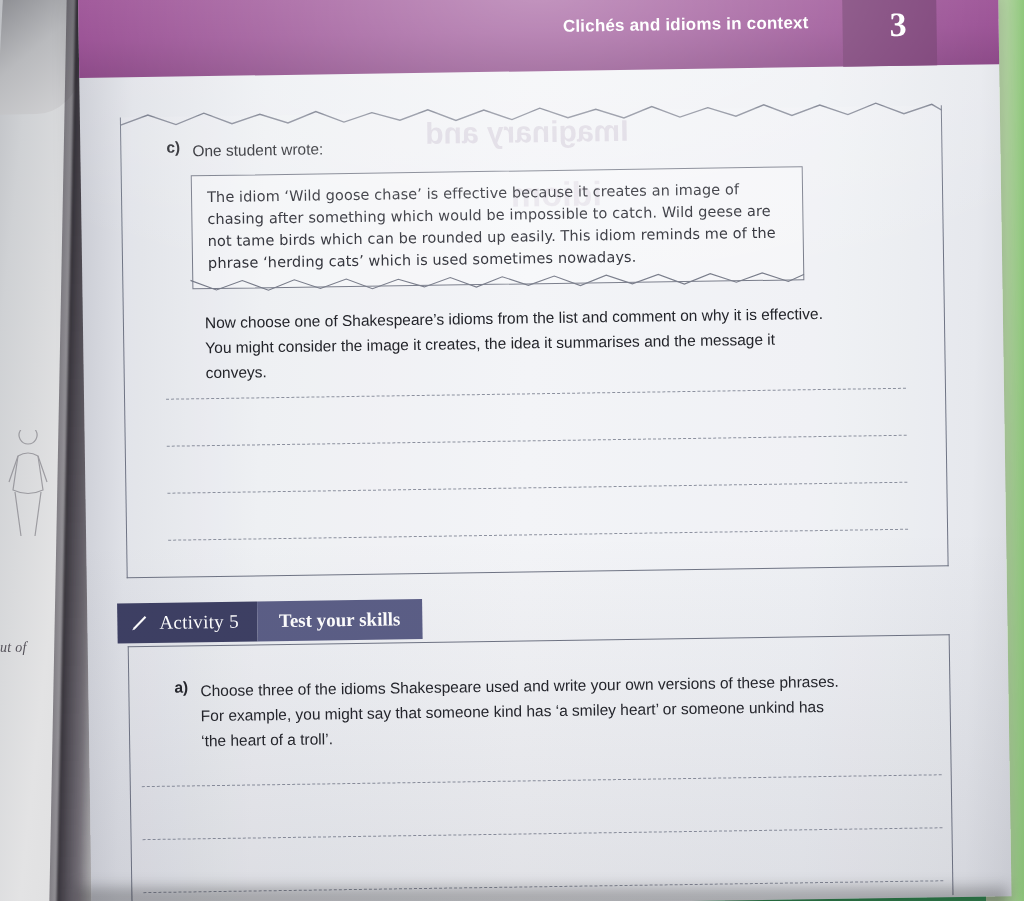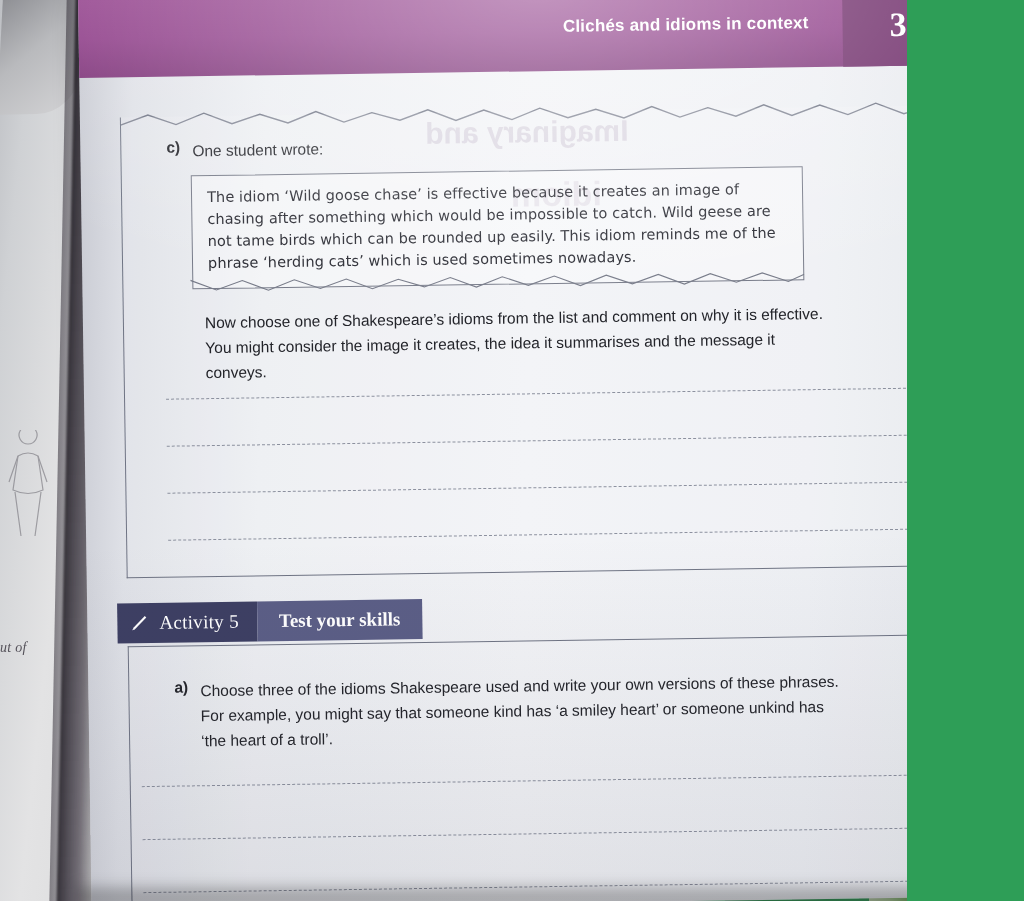--- a/index.html
+++ b/index.html
@@ -7,21 +7,21 @@
     padding: 0;
     background: #2e9e57;
     width: 1024px;
     height: 901px;
     overflow: hidden;
     font-family: "Liberation Sans", sans-serif;
   }
 
   #stage {
     position: relative;
-    width: 907px;
+    width: 1024px;
     height: 901px;
     overflow: hidden;
     text-decoration: underline;
   }
 
   
   .desk {
     position: absolute;
     inset: 0;
     background: linear-gradient(100deg, #31a25b 0%, #2f9d58 40%, #3aa863 70%, #45b06c 100%);

